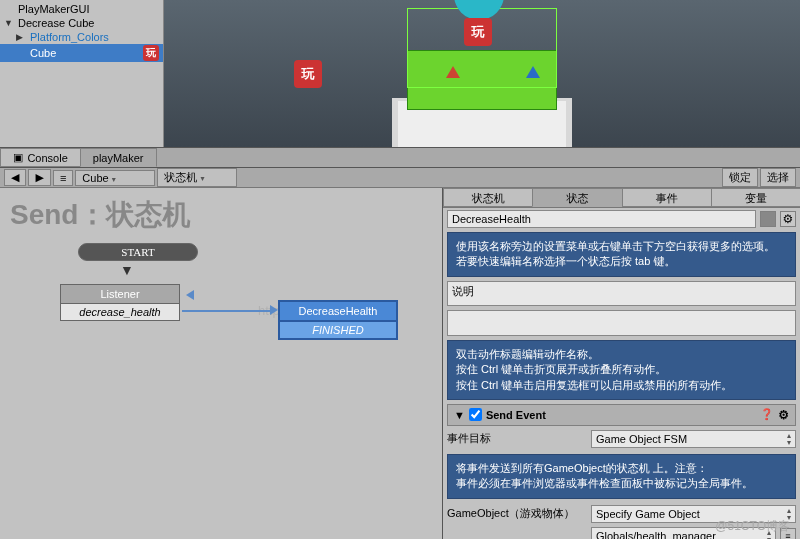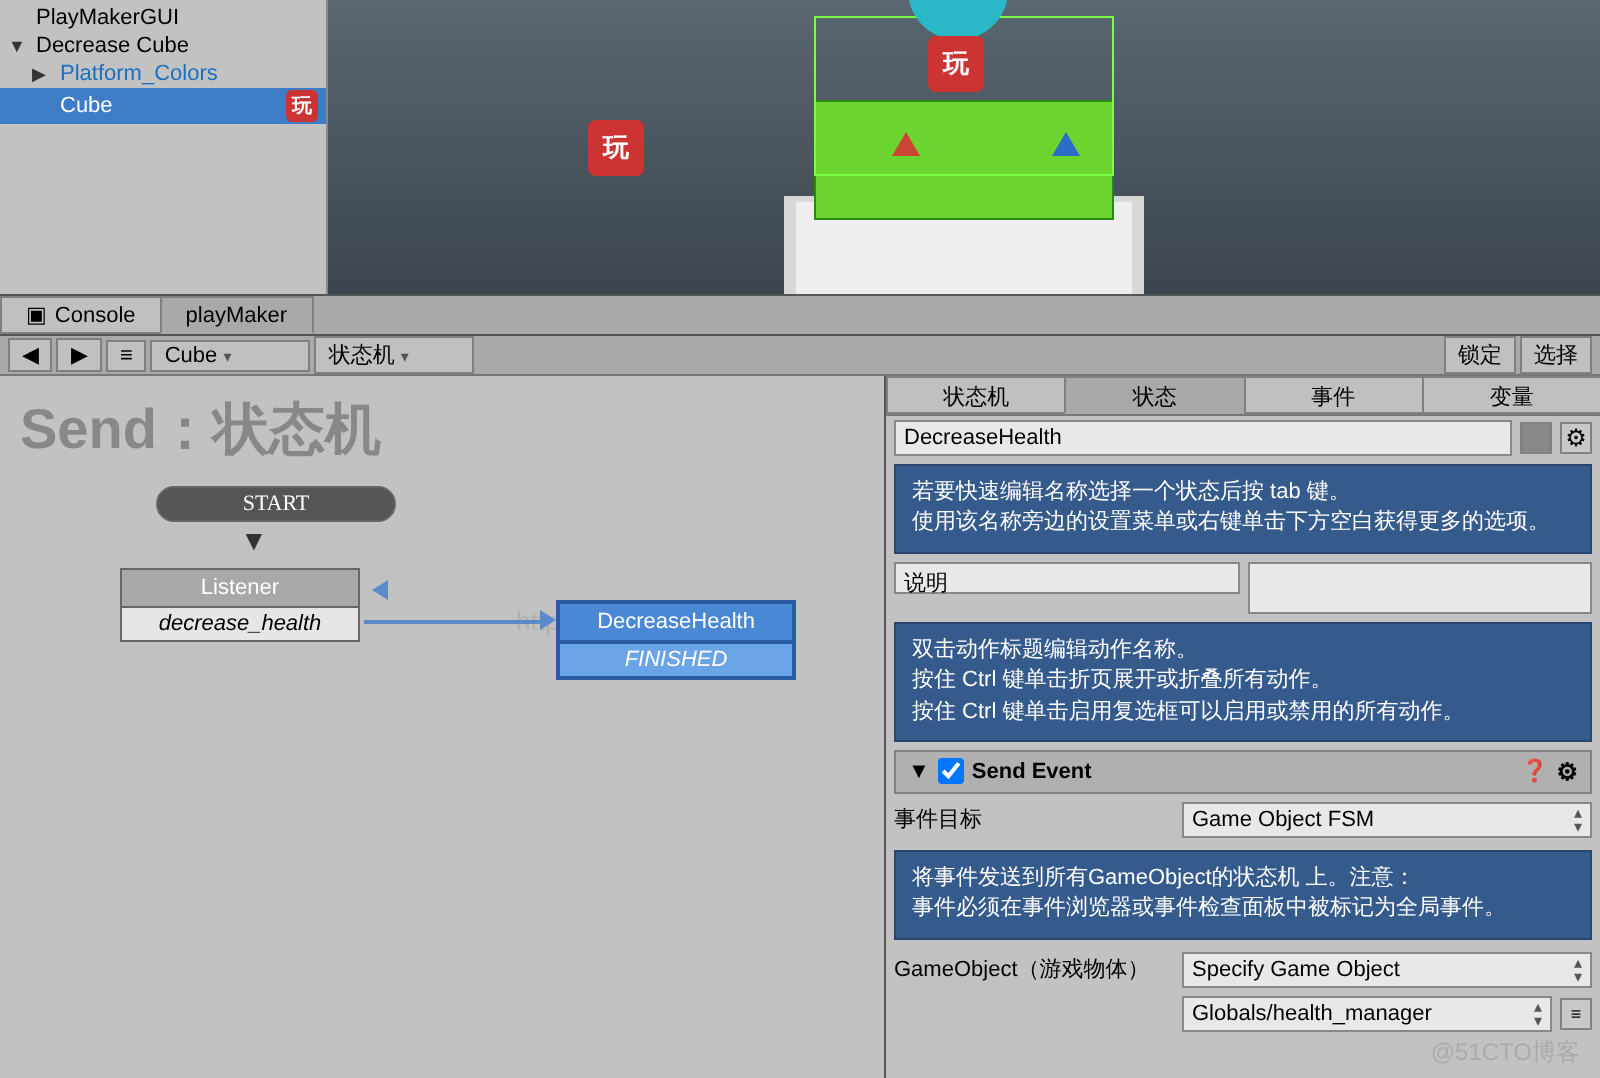--- a/index.html
+++ b/index.html
@@ -146,25 +146,25 @@
       <div class="insp-tab">变量</div>
     </div>
 
     <div class="insp-row">
       <input class="insp-input" value="DecreaseHealth" style="">
       <div class="mini-btn" style="background:#888"></div>
       <div class="mini-btn gear">⚙</div>
     </div>
 
     <div class="help-box">
+      <div>使用该名称旁边的设置菜单或右键单击下方空白获得更多的选项。</div>
       <div>若要快速编辑名称选择一个状态后按 tab 键。</div>
-      <div>使用该名称旁边的设置菜单或右键单击下方空白获得更多的选项。</div>
-    </div>
-
-    <div class="insp-row" style="flex-direction:row;align-items:stretch">
+    </div>
+
+    <div class="insp-row" style="flex-direction:column;align-items:stretch">
       <div class="insp-input" style="height:16px">说明</div>
       <textarea class="insp-input" style="height: 26px; resize: none;"></textarea>
     </div>
 
     <div class="help-box">
       <div>双击动作标题编辑动作名称。</div>
       <div>按住 Ctrl 键单击折页展开或折叠所有动作。</div>
       <div>按住 Ctrl 键单击启用复选框可以启用或禁用的所有动作。</div>
     </div>
 

